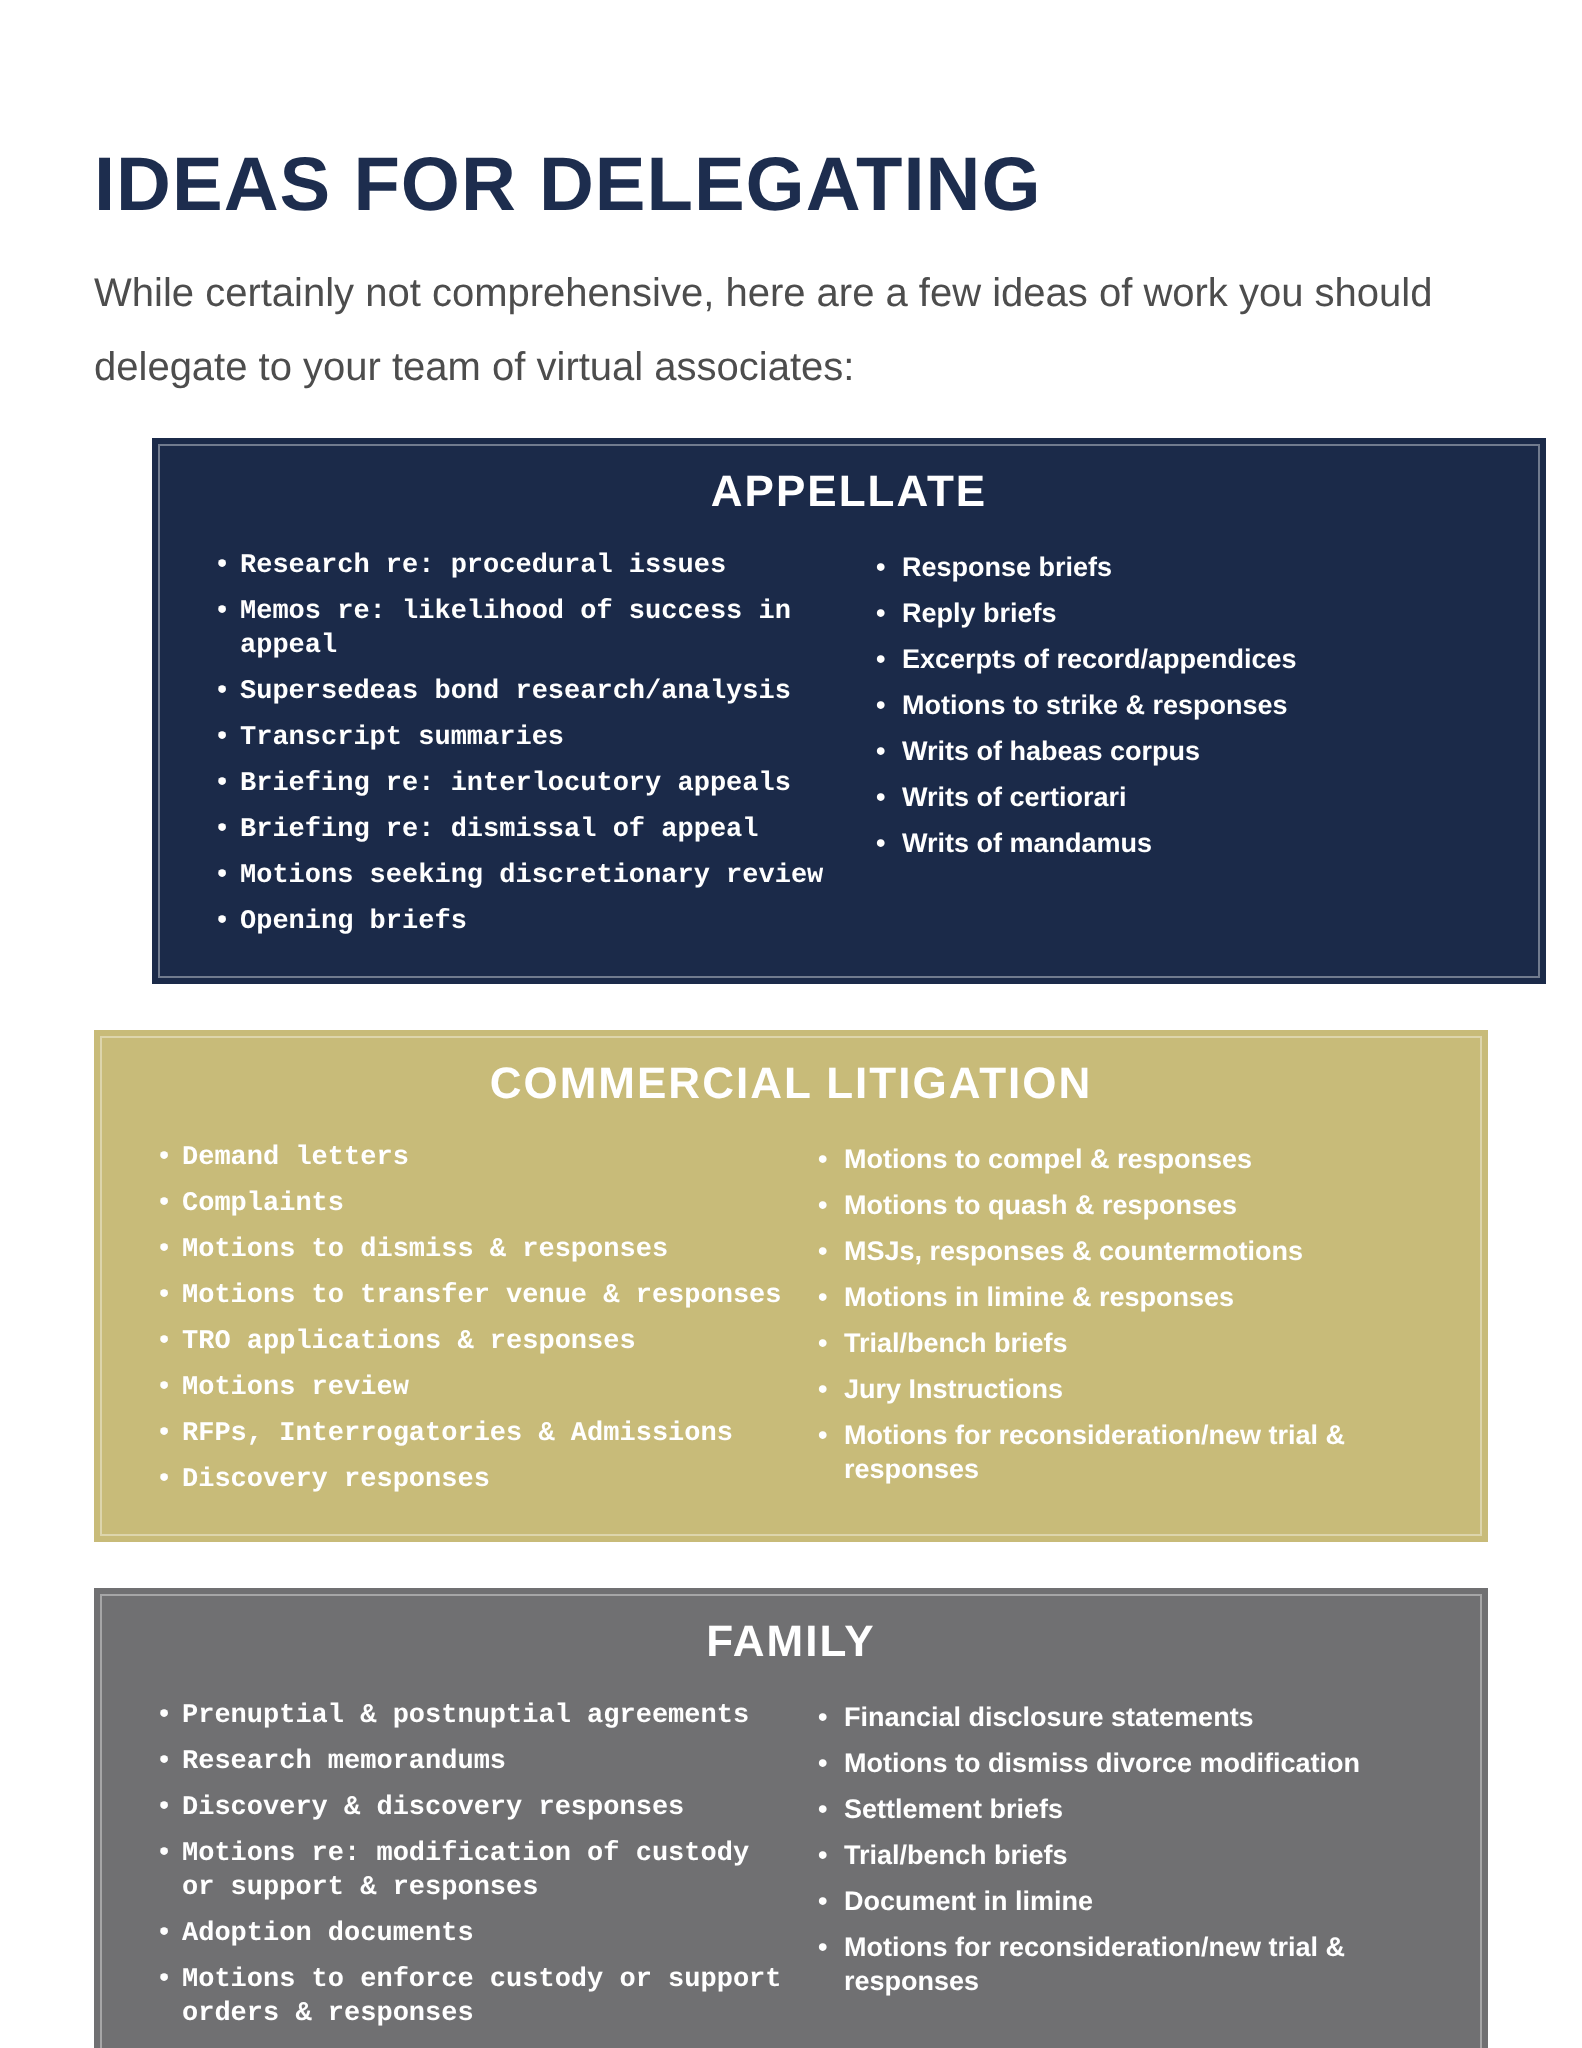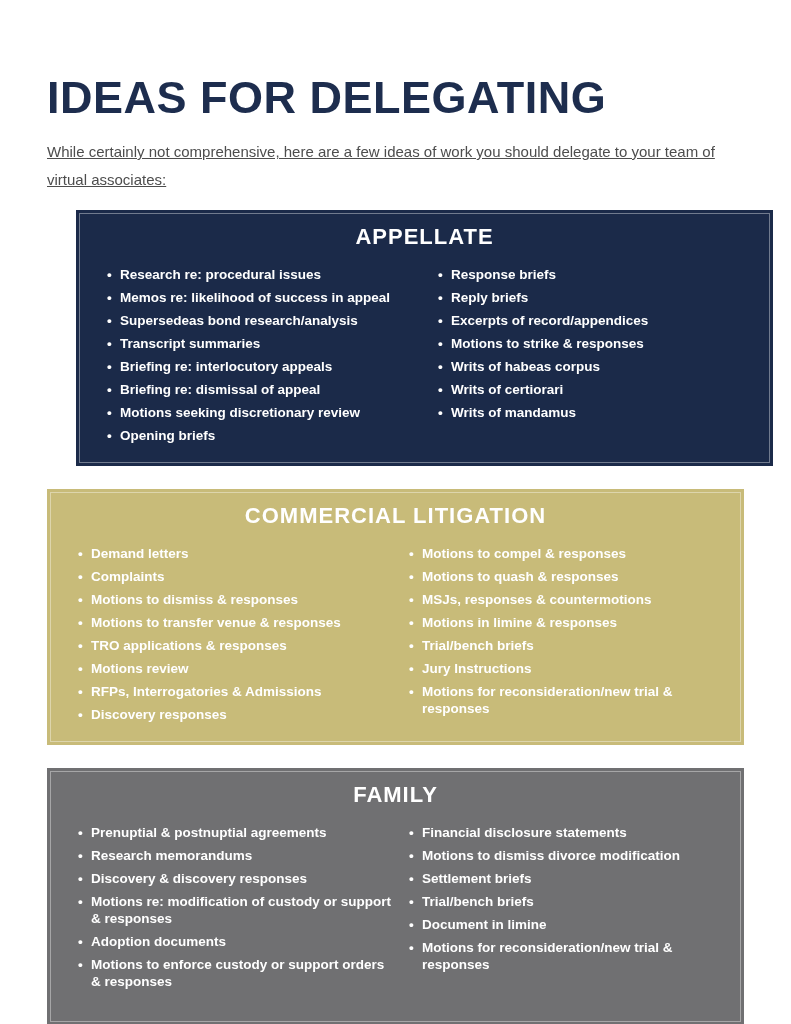--- a/index.html
+++ b/index.html
@@ -12,32 +12,31 @@
     position: relative;
     width: 791px;
     height: 1024px;
     background: #ffffff;
     overflow: hidden;
     box-sizing: border-box;
     padding: 72px 47px 0 47px;
   }
   .page-title {
     margin: 0 0 14px 0;
-    font-size: 45px;
+    font-size: 38px;
     font-weight: 800;
     letter-spacing: 0.5px;
     color: #1d2d4e;
   }
   .page-subtitle {
     margin: 0 0 16px 0;
     max-width: 684px;
-    font-size: 15px;
+    font-size: 20px;
     line-height: 1.85;
     color: #4d4d4d;
-    text-decoration: underline;
   }
   .section-box {
     position: relative;
     width: 697px;
     box-sizing: border-box;
     margin-bottom: 23px;
     padding: 12px 10px 16px 30px;
     outline: 1px solid rgba(255,255,255,0.38);
     outline-offset: -4px;
   }
@@ -62,21 +61,21 @@
   .col li {
     position: relative;
     box-sizing: border-box;
     padding-left: 14px;
     margin-bottom: 6px;
     font-size: 13.5px;
     font-weight: 700;
     line-height: 1.26;
     color: #ffffff;
   }
-  .col-left  li { max-width: 314px; }
+  .col-left  li { max-width: 314px; font-family: Liberation Mono, monospace; }
   .col-right li { max-width: 282px; }
   .col li::before {
     content: "\2022";
     position: absolute;
     left: 1px;
     top: 0;
     font-size: 13.5px;
   }
 </style>
 </head>

